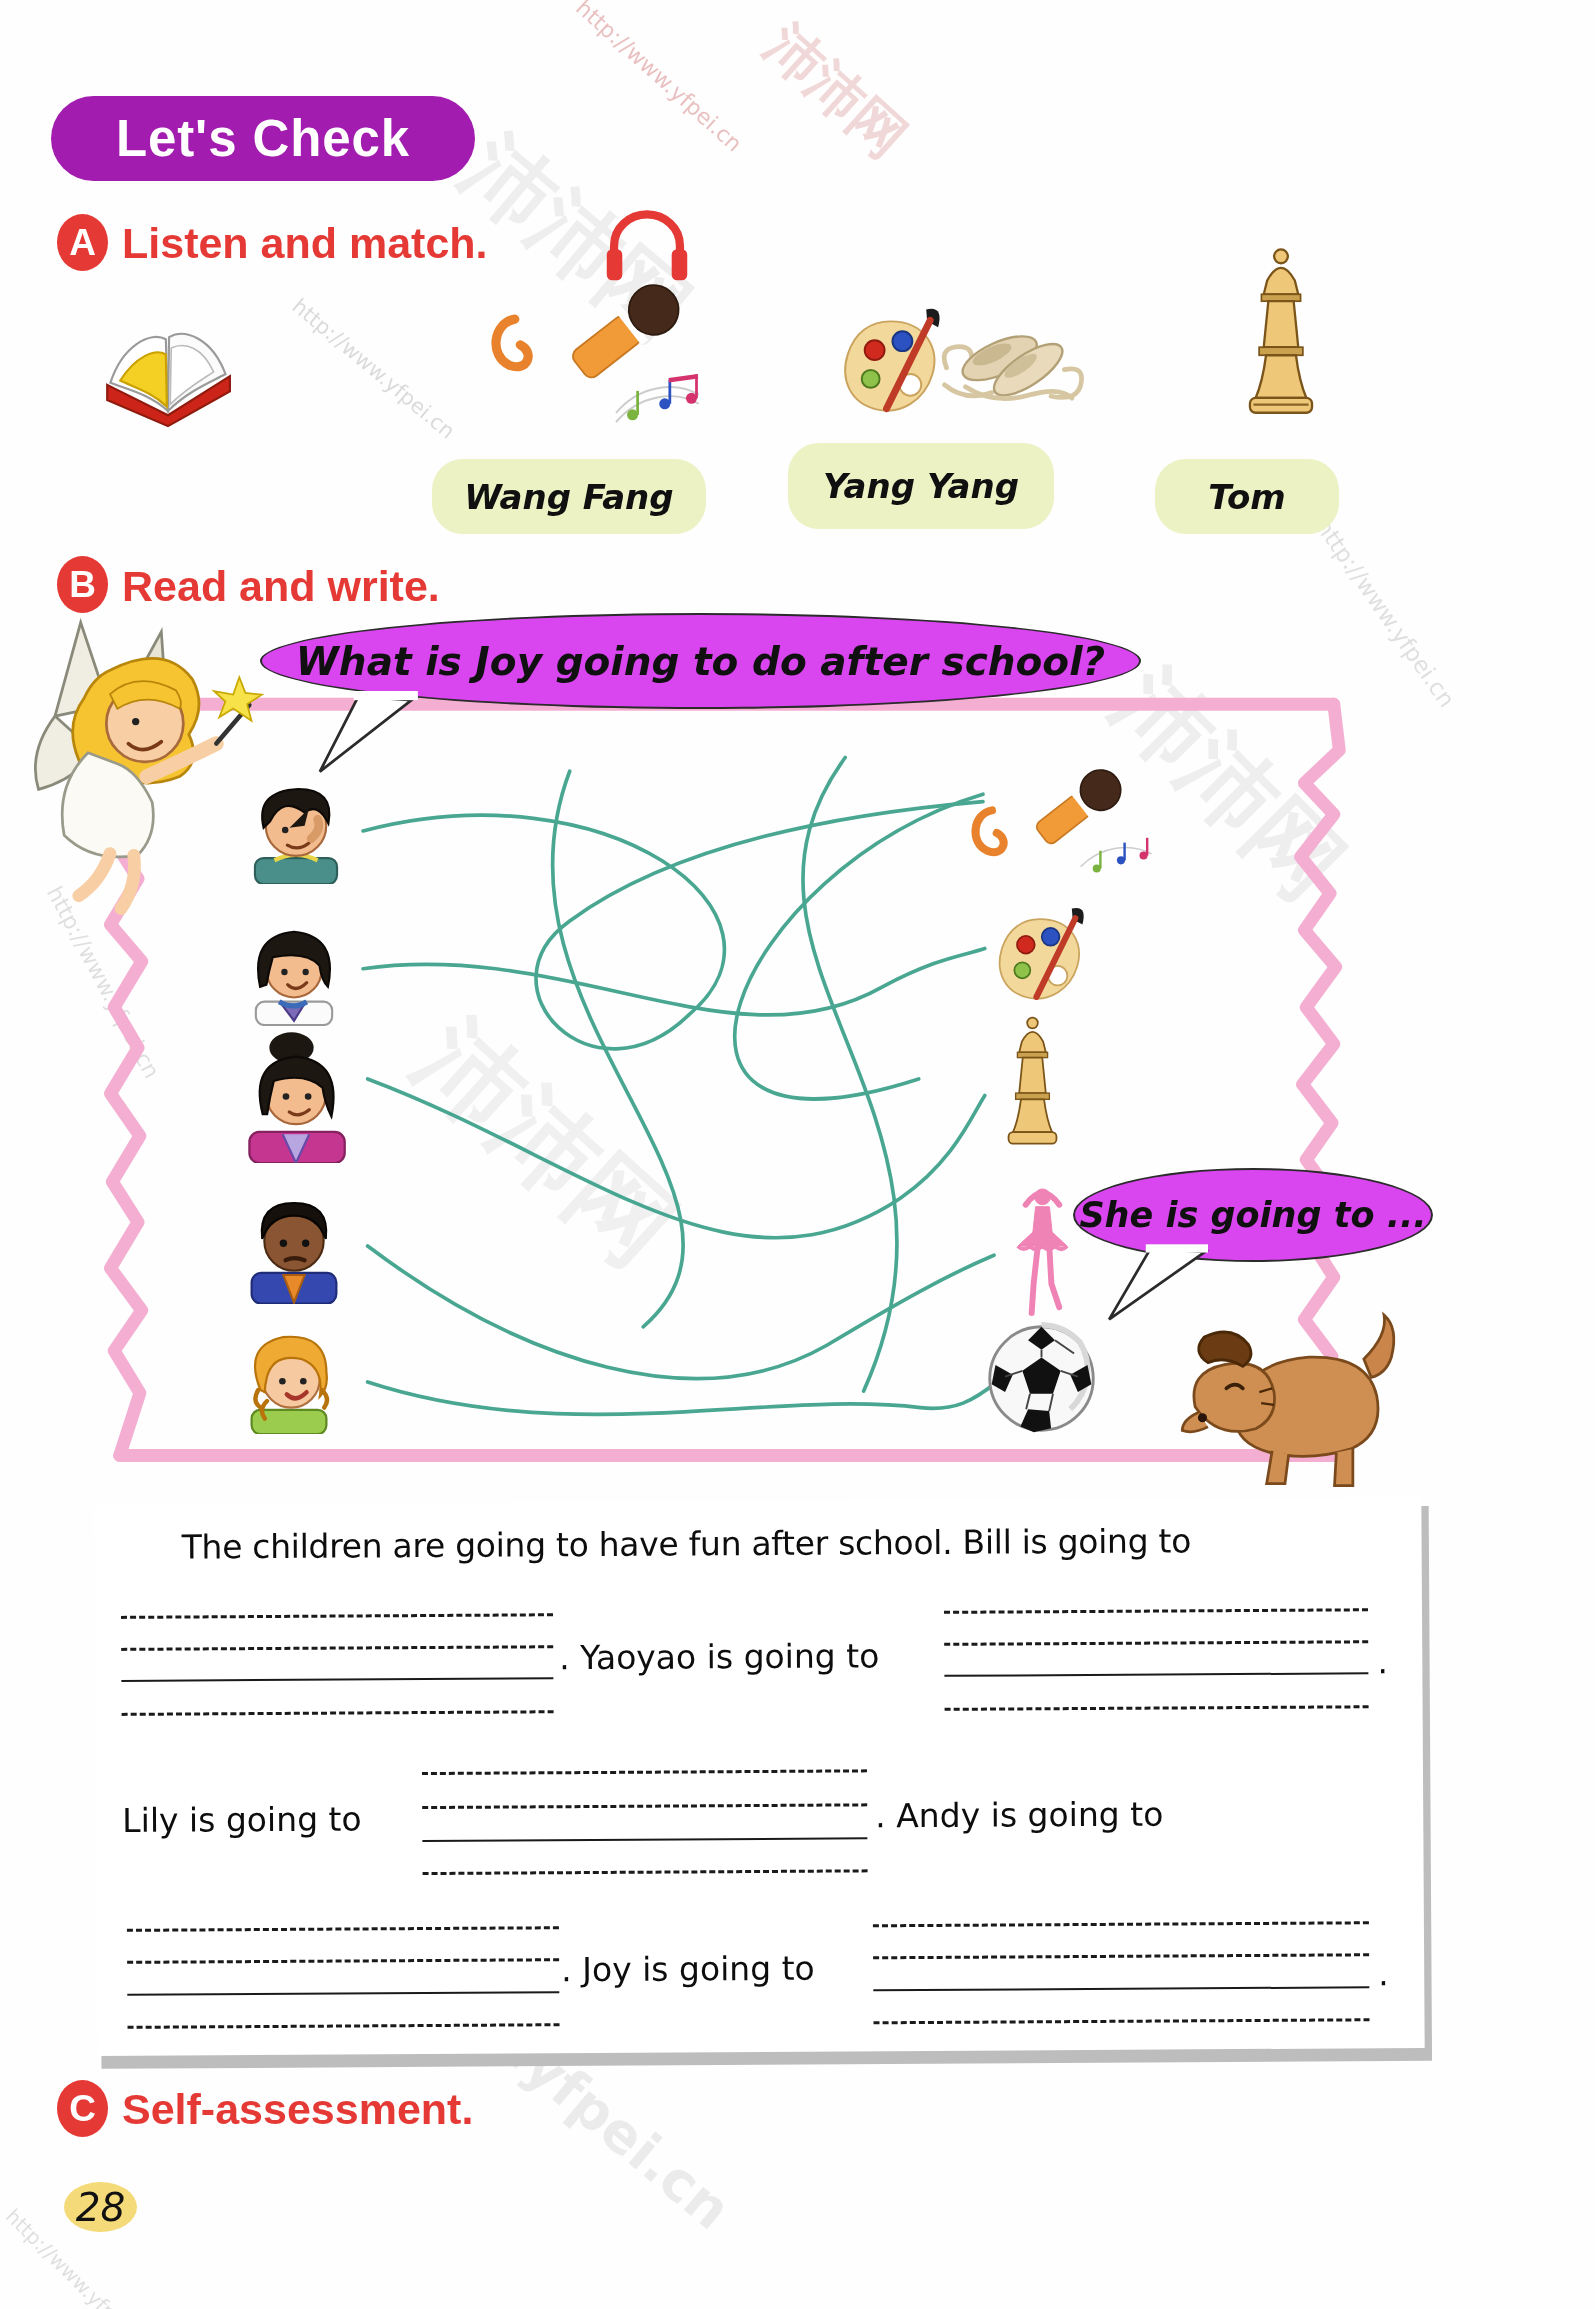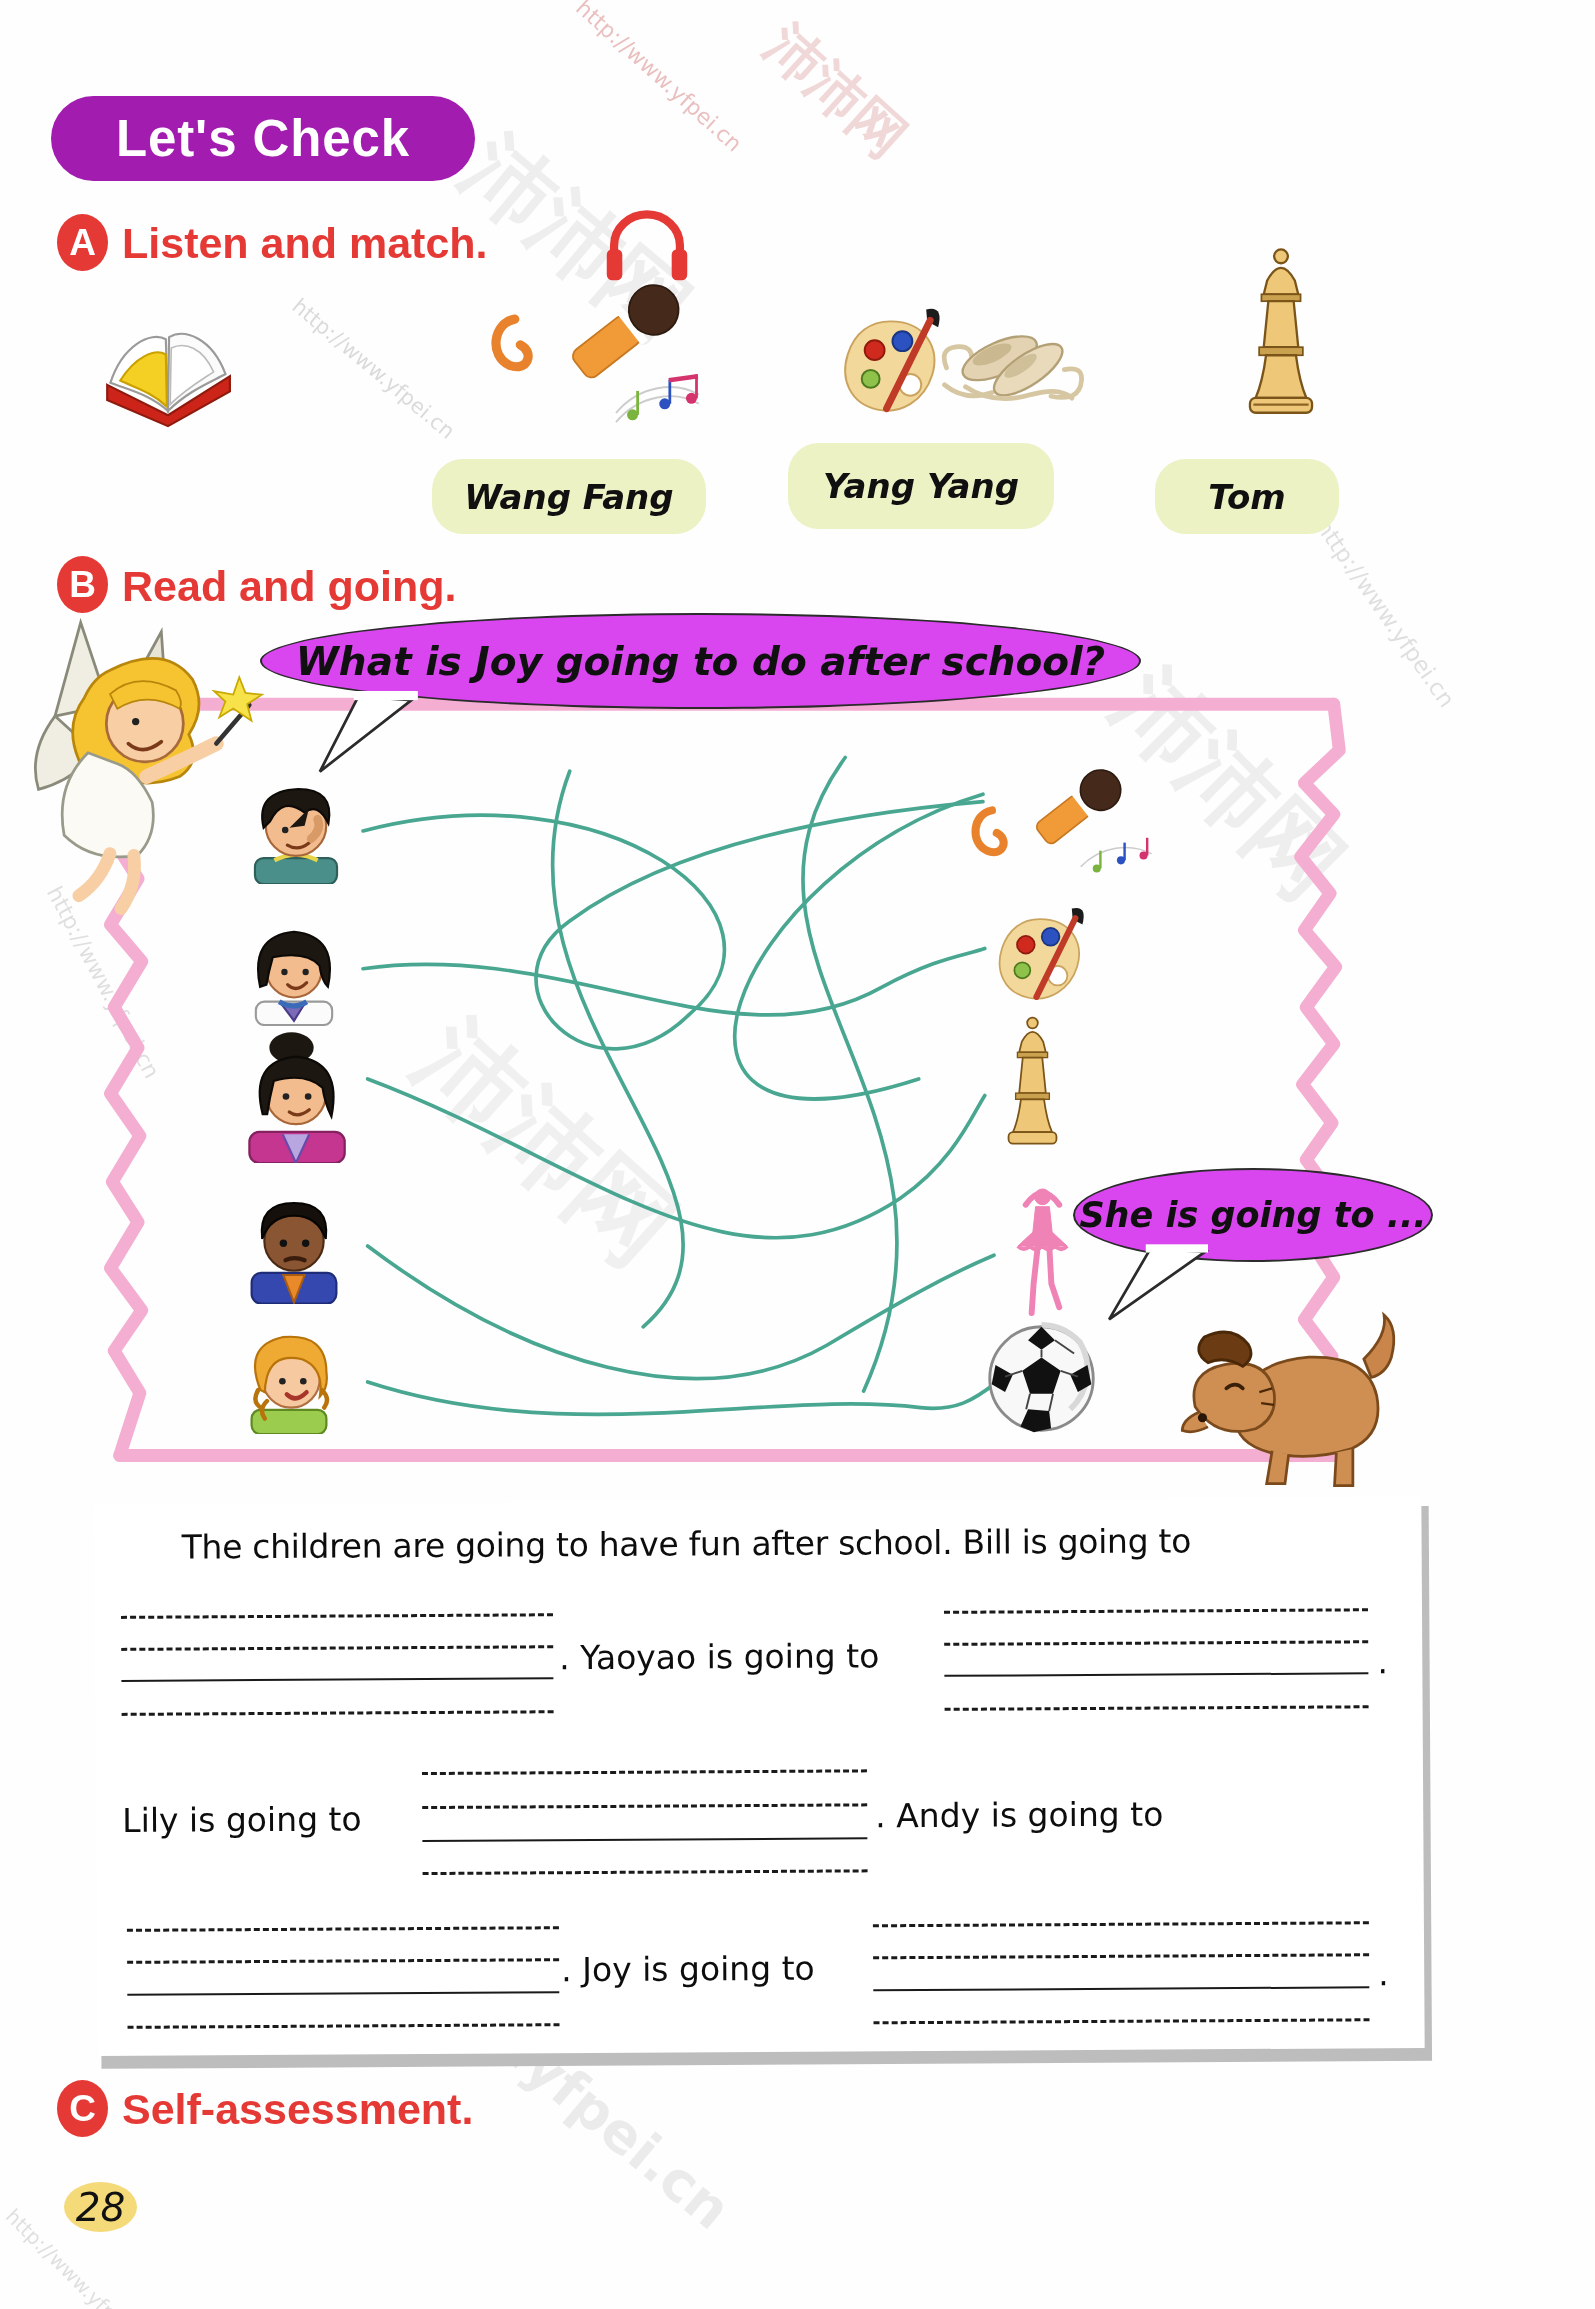--- a/index.html
+++ b/index.html
@@ -121,21 +121,21 @@
   <div class="pill abs" style="left:788px;top:443px;width:266px;height:86px;justify-content:center;">
     <span>Yang  Yang</span>
   </div>
   <div class="pill abs" style="left:1155px;top:459px;width:184px;height:75px;">
     <span>Tom</span>
   </div>
 
   <div class="sec-circle abs" style="left:57px;top:556px;width:51px;height:57px;">
     <span>B</span>
   </div>
-  <div class="sec-title abs" style="left:122px;top:562px;">Read and going.</div>
+  <div class="sec-title abs" style="left:122px;top:562px;">Read and write.</div>
 
   <div class="bubble abs" style="left:260px;top:613px;width:877px;height:92px;font-size:39px;">
     <span>What is Joy going to do after school?</span>
   </div>
   <svg class="abs" style="left:303px;top:691px;z-index:7;" width="129" height="87" viewBox="0 0 140 95">
     <polygon points="60,6 18,88 118,10" fill="#ffffff" stroke="#2b2b2b" stroke-width="3"></polygon>
     <rect x="55" y="0" width="70" height="10" fill="#ffffff"></rect>
   </svg>
 
   <svg class="abs" style="left:92px;top:684px;z-index:1;" width="1286" height="799" viewBox="0 0 1400 870">

